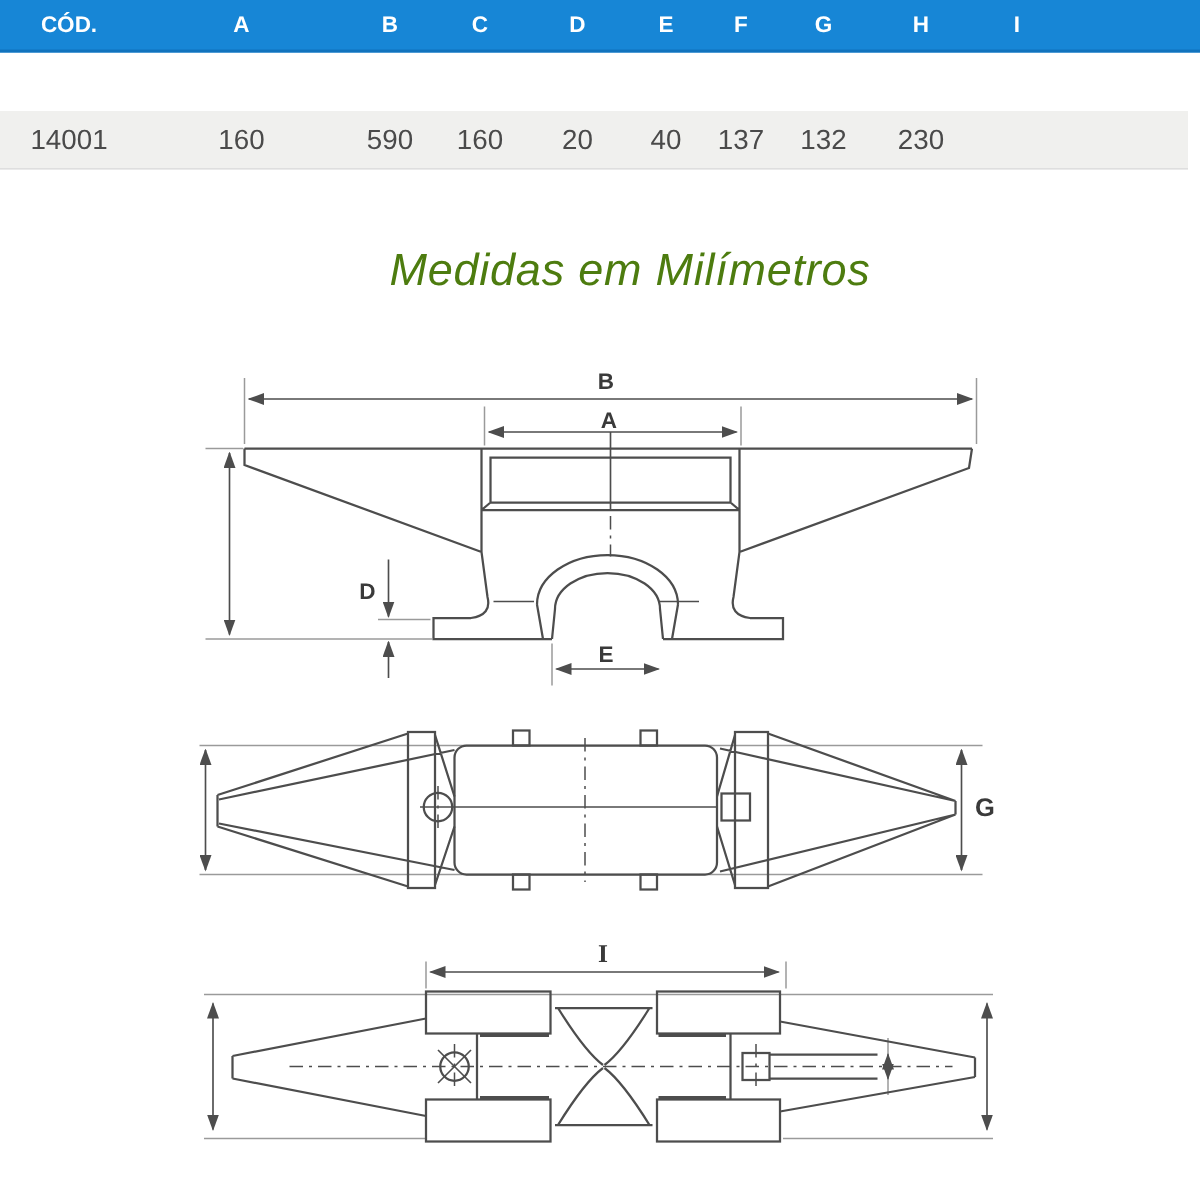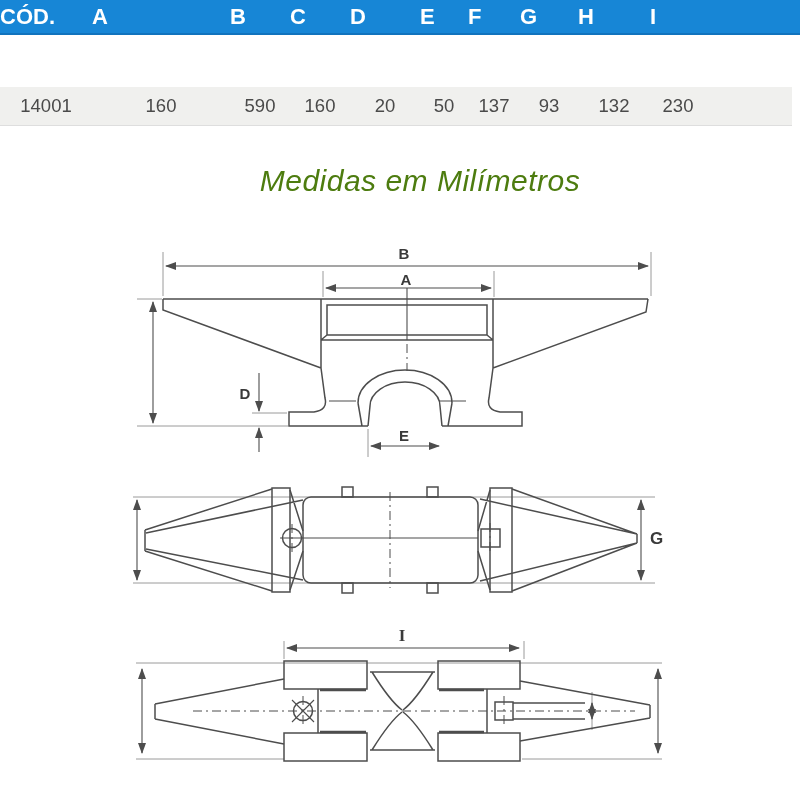--- a/index.html
+++ b/index.html
@@ -2,22 +2,22 @@
 <html><head>
 <meta charset="utf-8">
 <style>
   html,body{margin:0;padding:0;background:#ffffff;}
   body{width:800px;height:800px;position:relative;font-family:"Liberation Sans",sans-serif;overflow:hidden;}
 
   
   .spec-table{position:absolute;top:0;left:0;width:800px;}
   .spec-grid{display:grid;grid-template-columns:92px 138px 60px 60px 70px 48px 52px 58px 72px 56px 72px;align-items:center;}
   .spec-header{background:#1786d6;border-bottom:2px solid #artwork;height:33px;border-bottom:2px solid #1173bd;}
-  .spec-header .cell{color:#ffffff;font-weight:bold;font-size:22px;text-align:left;line-height:33px;}
-  .spec-row{background:#f0f0ee;height:38px;margin-top:52px;width:792px;border-bottom:1px solid #dedede;}
+  .spec-header .cell{color:#ffffff;font-weight:bold;font-size:15px;text-align:center;line-height:33px;}
+  .spec-row{background:#f0f0ee;height:38px;margin-top:39px;width:792px;border-bottom:1px solid #dedede;}
   .spec-row .cell{color:#4a4a4a;font-size:18.5px;text-align:center;line-height:38px;}
 
   
   .subtitle{position:absolute;top:164px;left:0;width:786px;text-align:center;
             font-style:italic;font-size:30px;color:#4d7c0f;letter-spacing:.5px;margin-left:27px;}
 
   
   .drawing-wrap{position:absolute;top:230px;left:0;width:800px;height:570px;}
   .s-main{stroke:#4d4d4d;stroke-width:1.5;fill:none;}
   .s-dim{stroke:#4d4d4d;stroke-width:1.1;fill:none;}
@@ -43,23 +43,22 @@
     <div class="cell">G</div>
     <div class="cell">H</div>
     <div class="cell">I</div>
   </div>
   <div class="spec-row spec-grid">
     <div class="cell">14001</div>
     <div class="cell">160</div>
     <div class="cell">590</div>
     <div class="cell">160</div>
     <div class="cell">20</div>
-    <div class="cell">50</div>
+    <div class="cell">40</div>
     <div class="cell">137</div>
-    <div class="cell">93</div>
     <div class="cell">132</div>
     <div class="cell">230</div>
   </div>
 </div>
 
 <div class="subtitle">Medidas em Milímetros</div>
 
 <div class="drawing-wrap">
 <svg width="800" height="570" viewBox="0 230 800 570" xmlns="http://www.w3.org/2000/svg">
   <defs>

